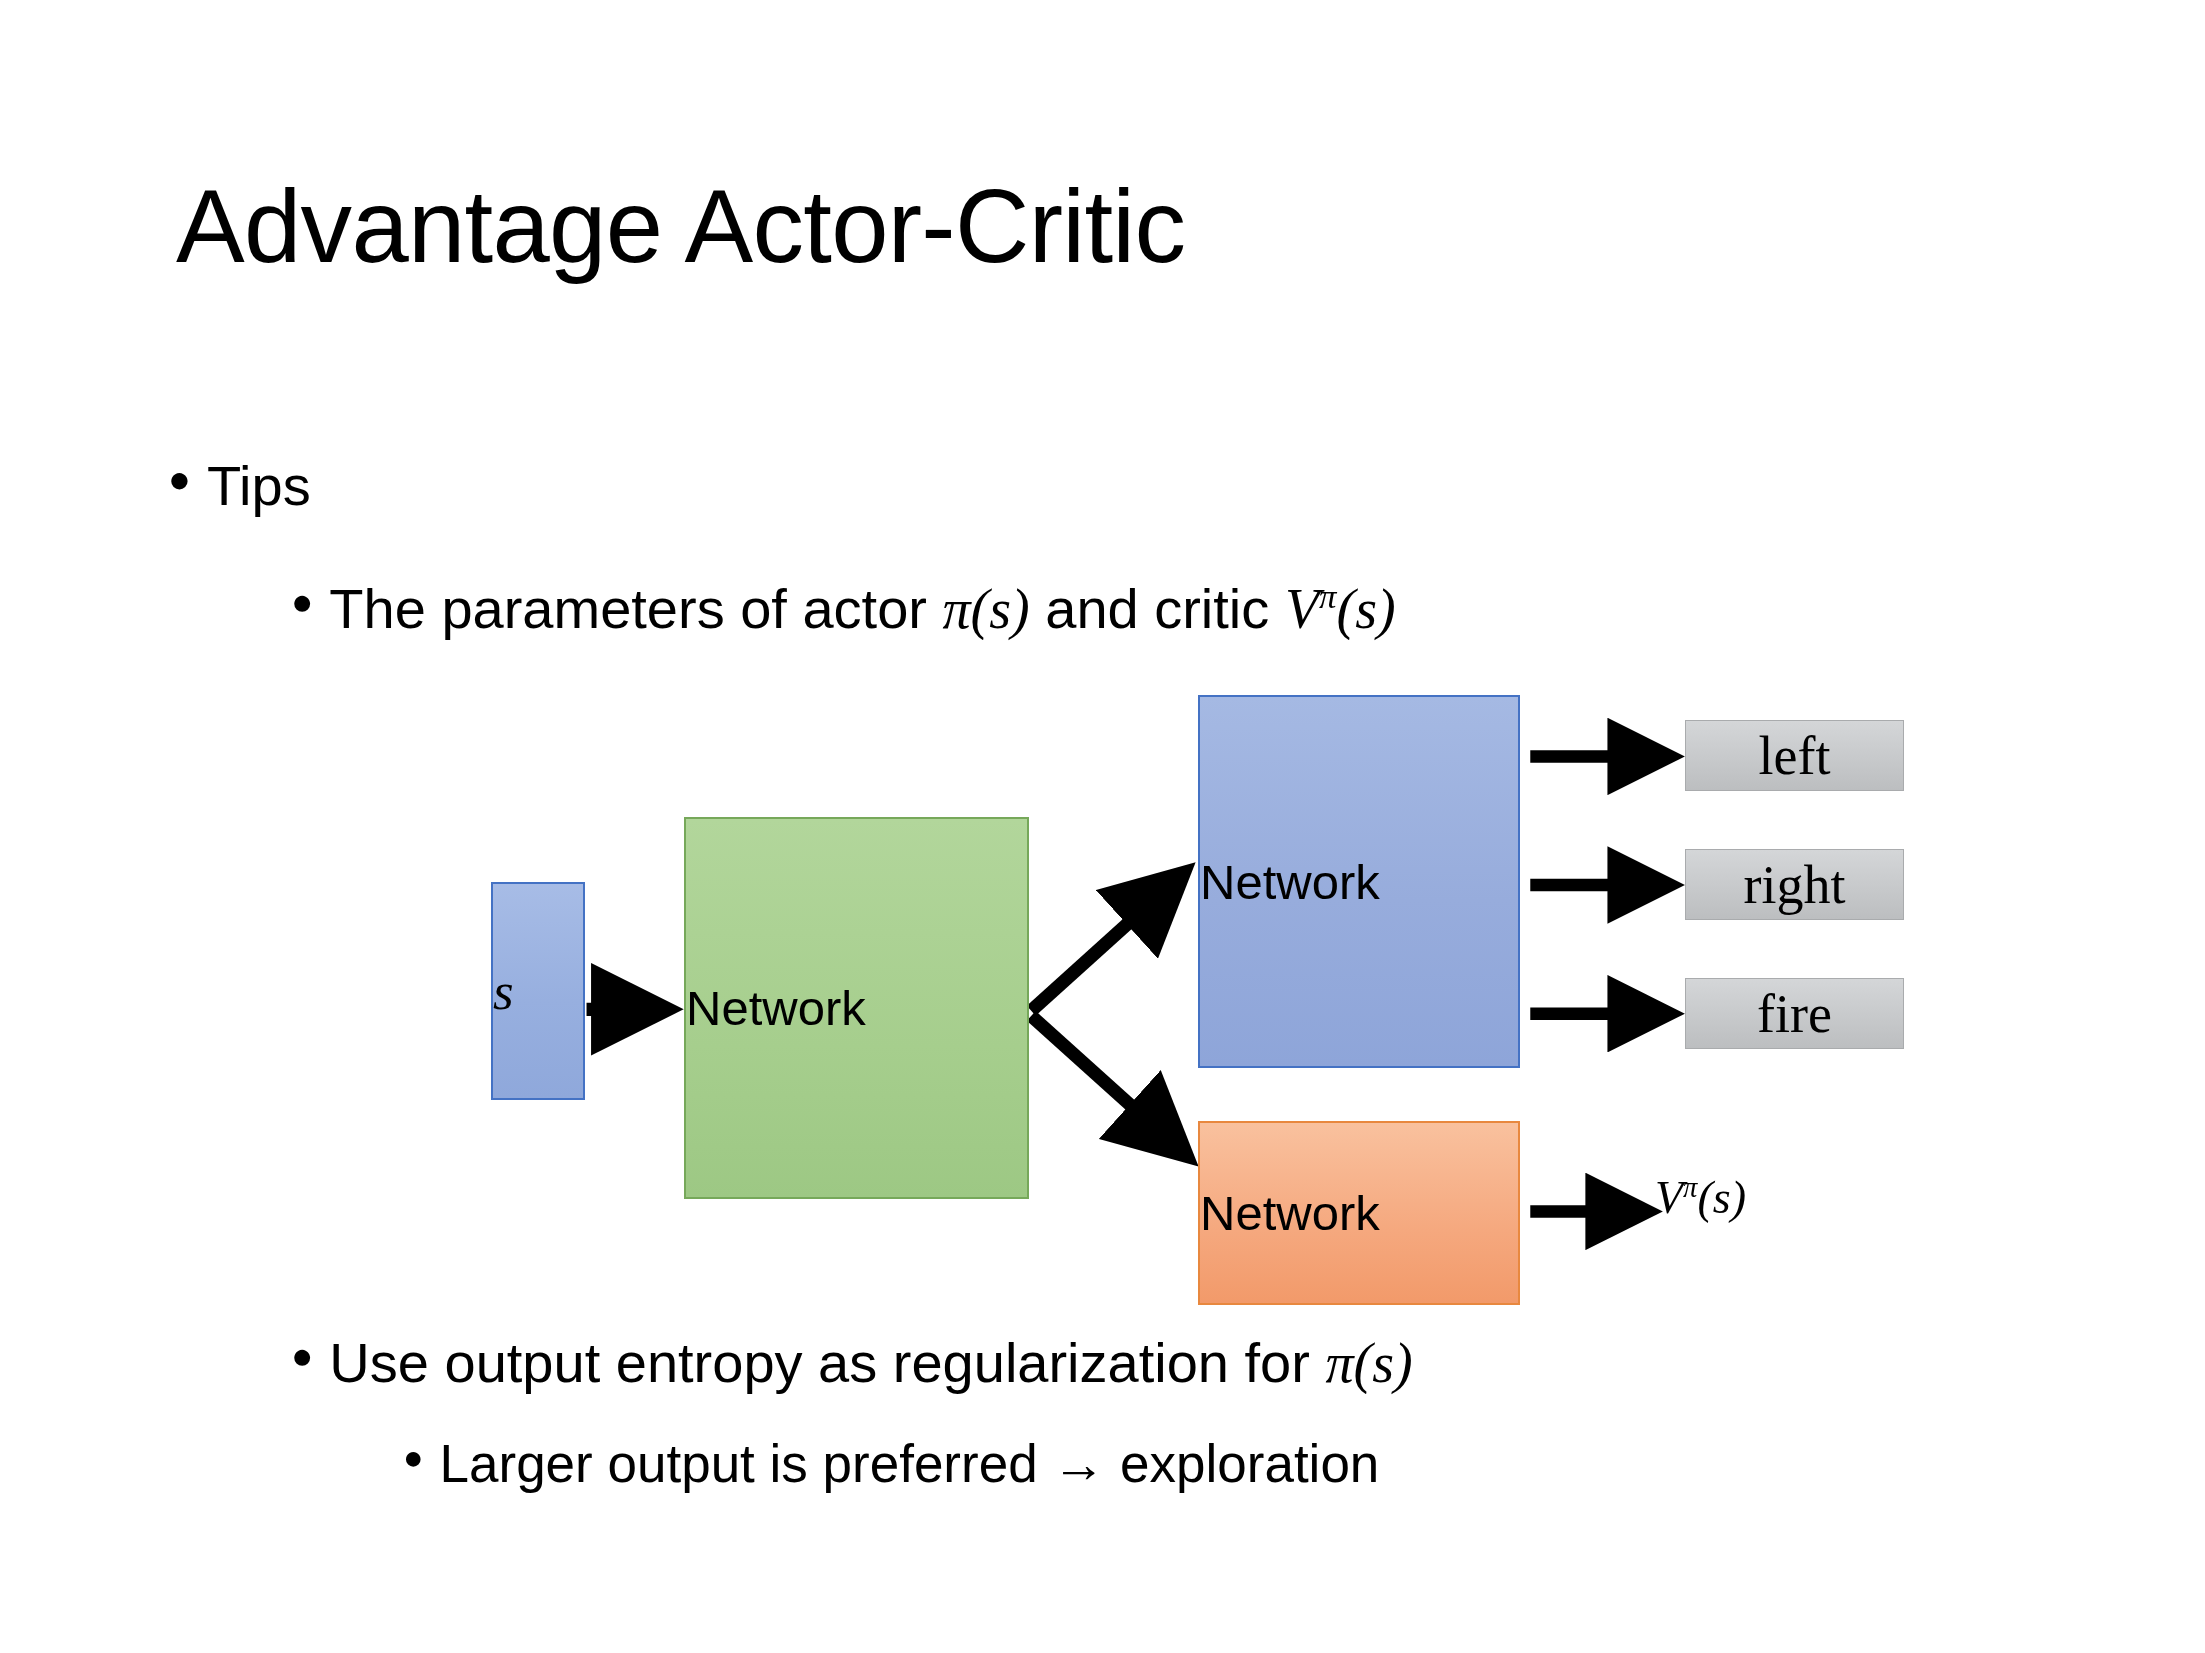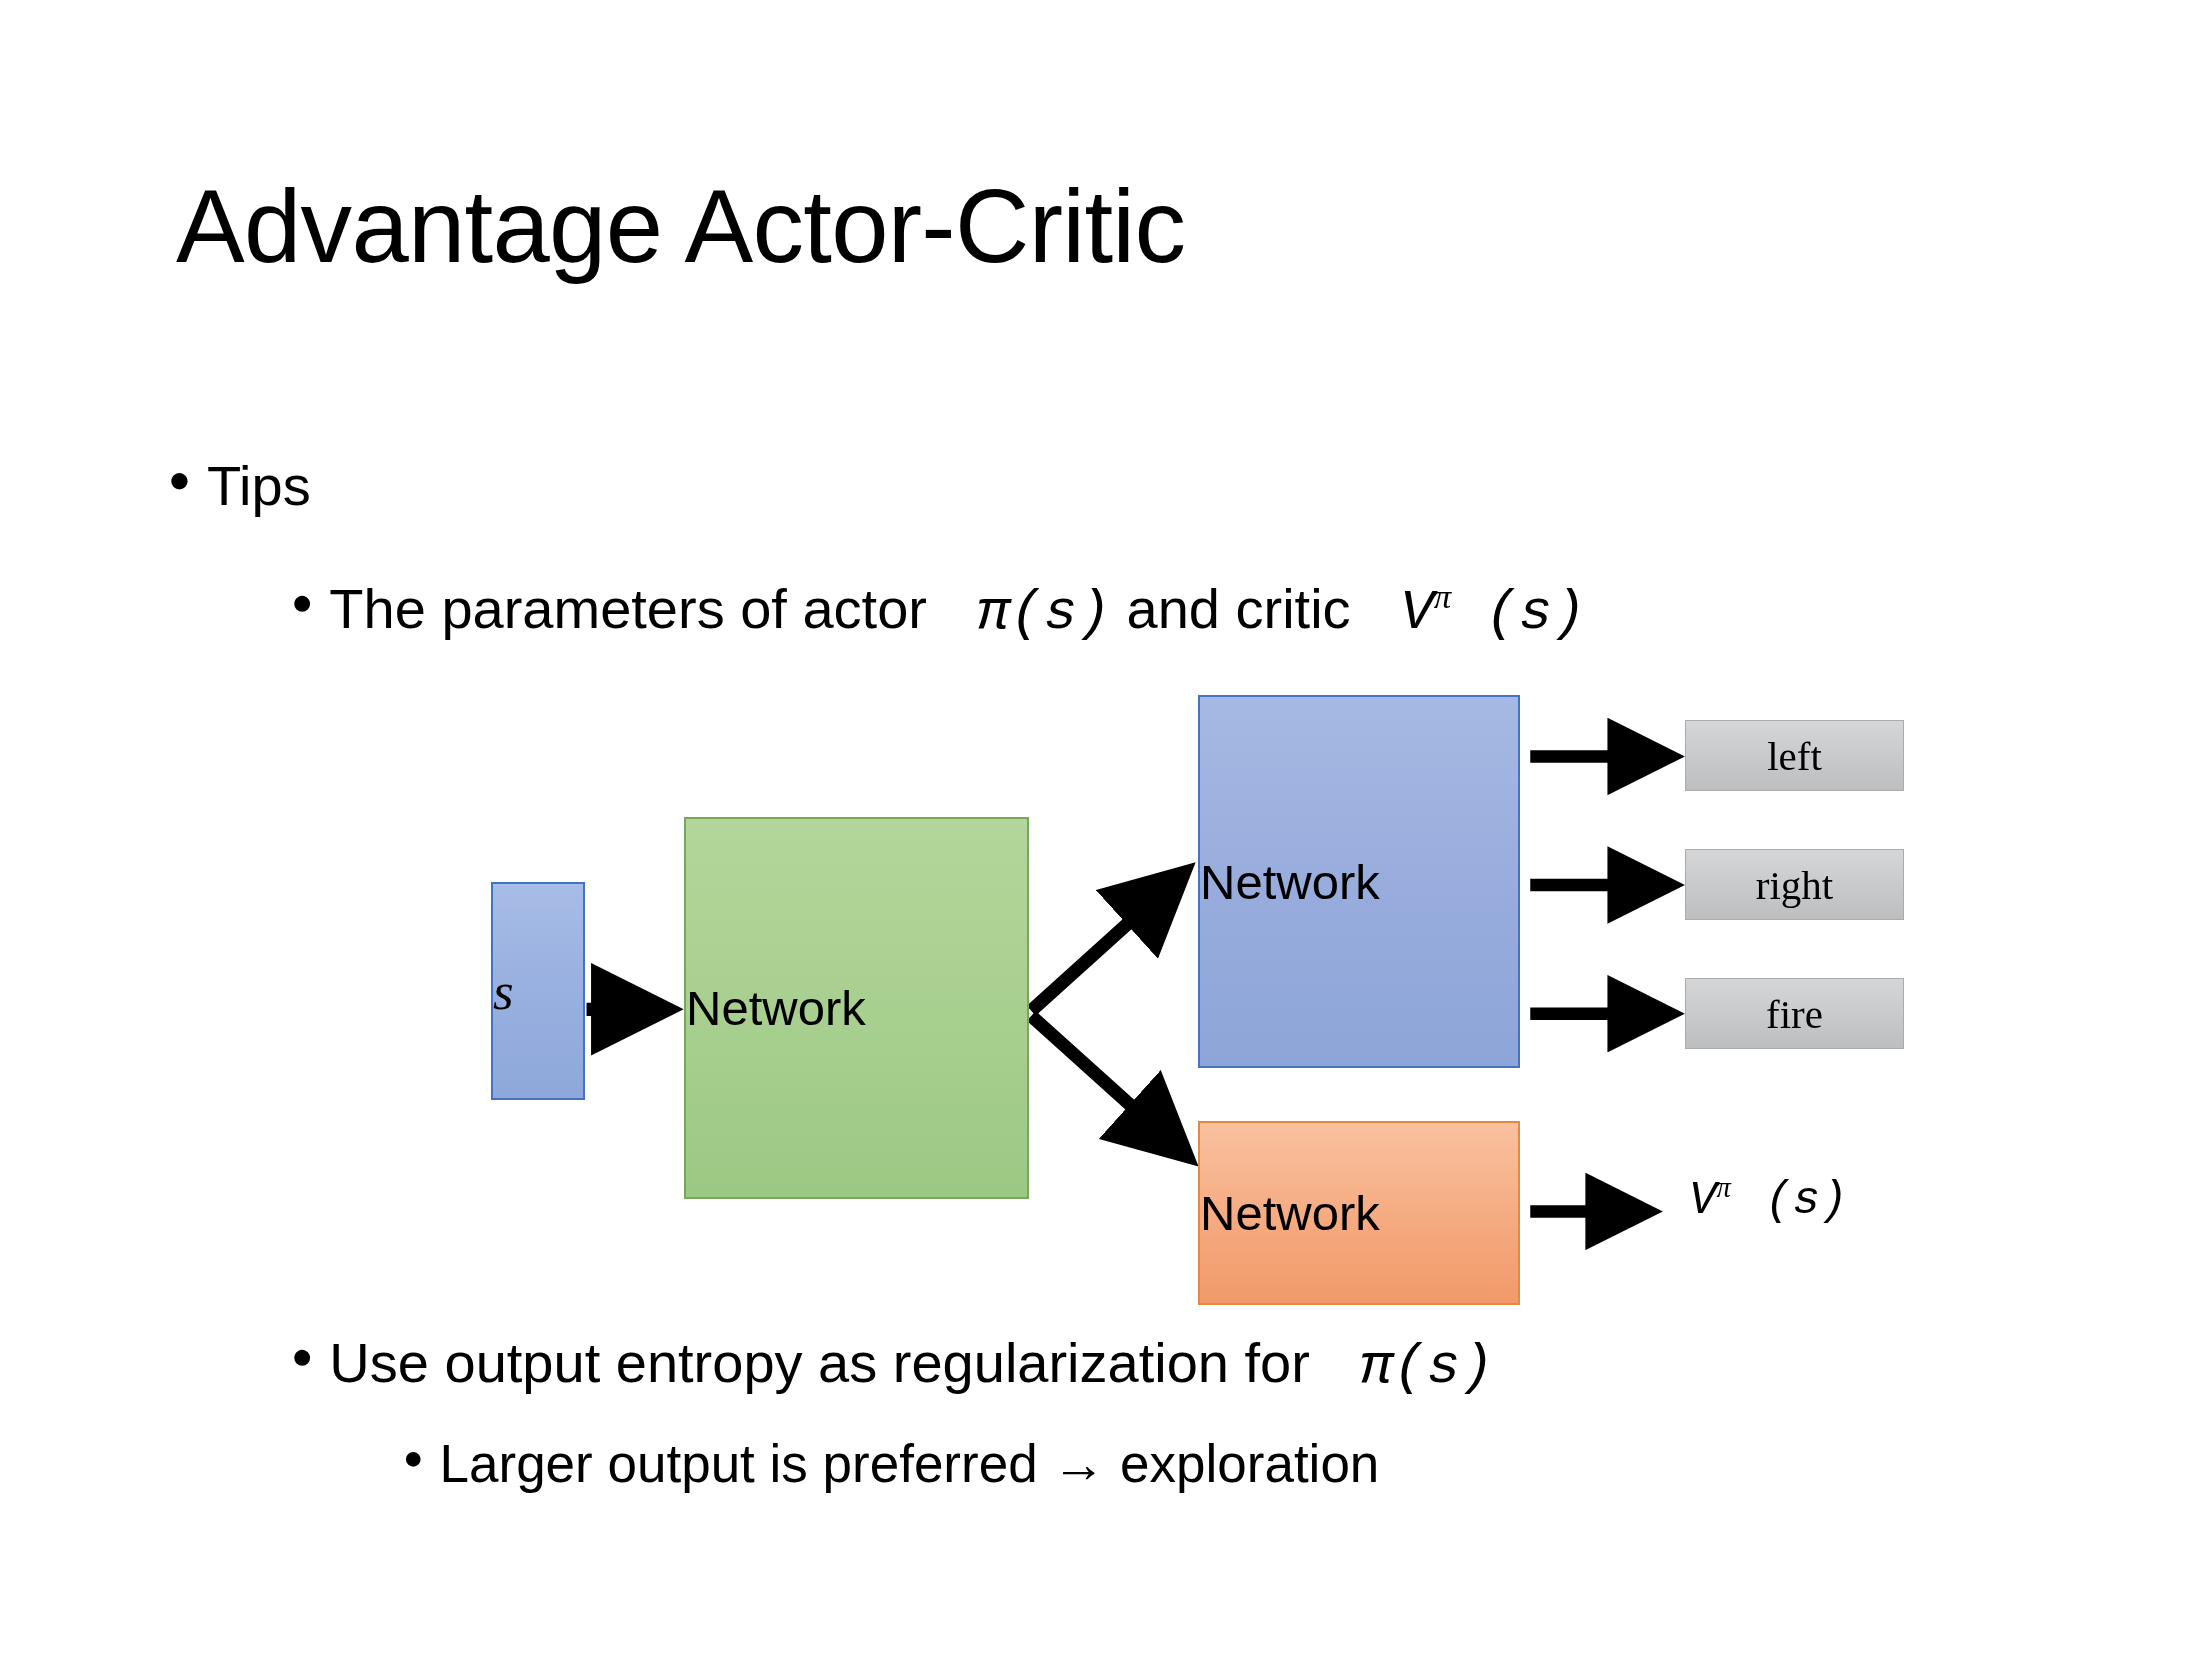--- a/index.html
+++ b/index.html
@@ -62,23 +62,22 @@
 
   
   .lv3 {
     font-size: 53px;
     line-height: 1.1;
   }
   .lv3 .dot { font-size: 34px; line-height: 1.32; margin-right: 16px; }
 
   
   .mi {
-    font-family: Liberation Mono, monospace;
+    font-family: Liberation Serif, serif;
     font-style: italic;
-    margin-left: 34px;
   }
   .sup {
     font-family: "Liberation Serif", serif;
     font-style: italic;
     font-size: 0.62em;
     vertical-align: super;
     line-height: 0;
   }
 
   
@@ -139,21 +138,21 @@
     box-sizing: border-box;
     width: 219px; height: 71px;
     background: linear-gradient(180deg, #d4d6d8 0%, #c7c9cb 55%, #bcbec0 100%);
     border: 1.5px solid #a9abad;
     display: flex;
     align-items: center;
     justify-content: center;
   }
   .box-gray span {
     font-family: "Liberation Serif", serif;
-    font-size: 41px;
+    font-size: 54px;
     color: #000000;
   }
   .gray-left  { left: 1685px; top: 720px;  }
   .gray-right { left: 1685px; top: 849px; }
   .gray-fire  { left: 1685px; top: 978px; }
 
   .vpi-label {
     position: absolute;
     left: 1655px;
     top: 1170px;

